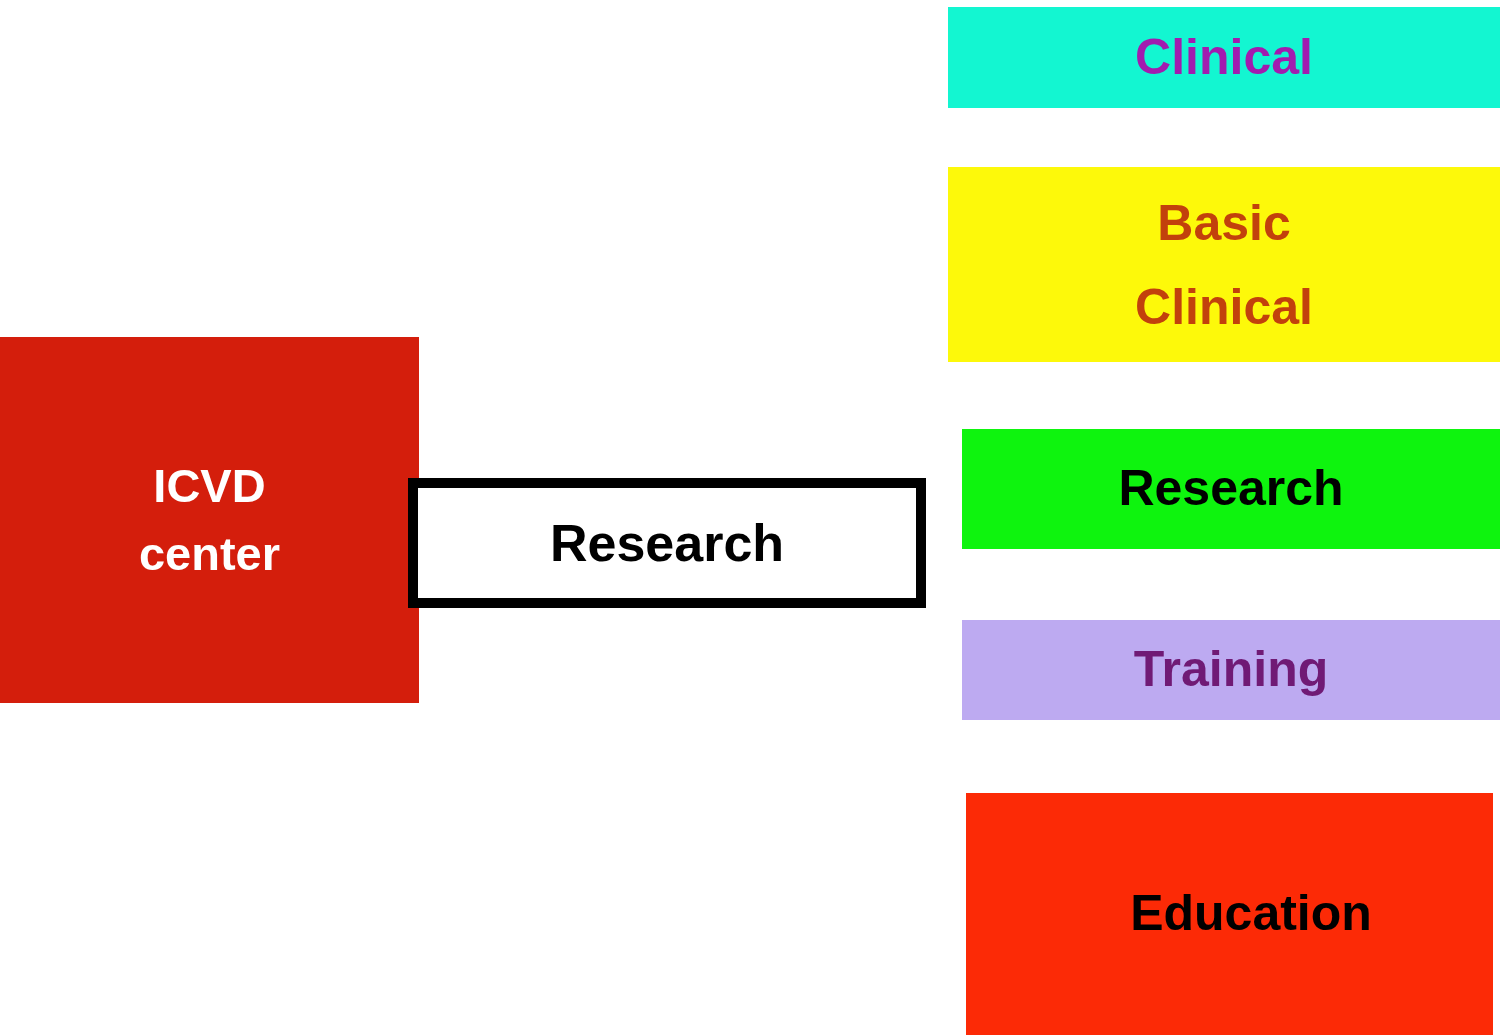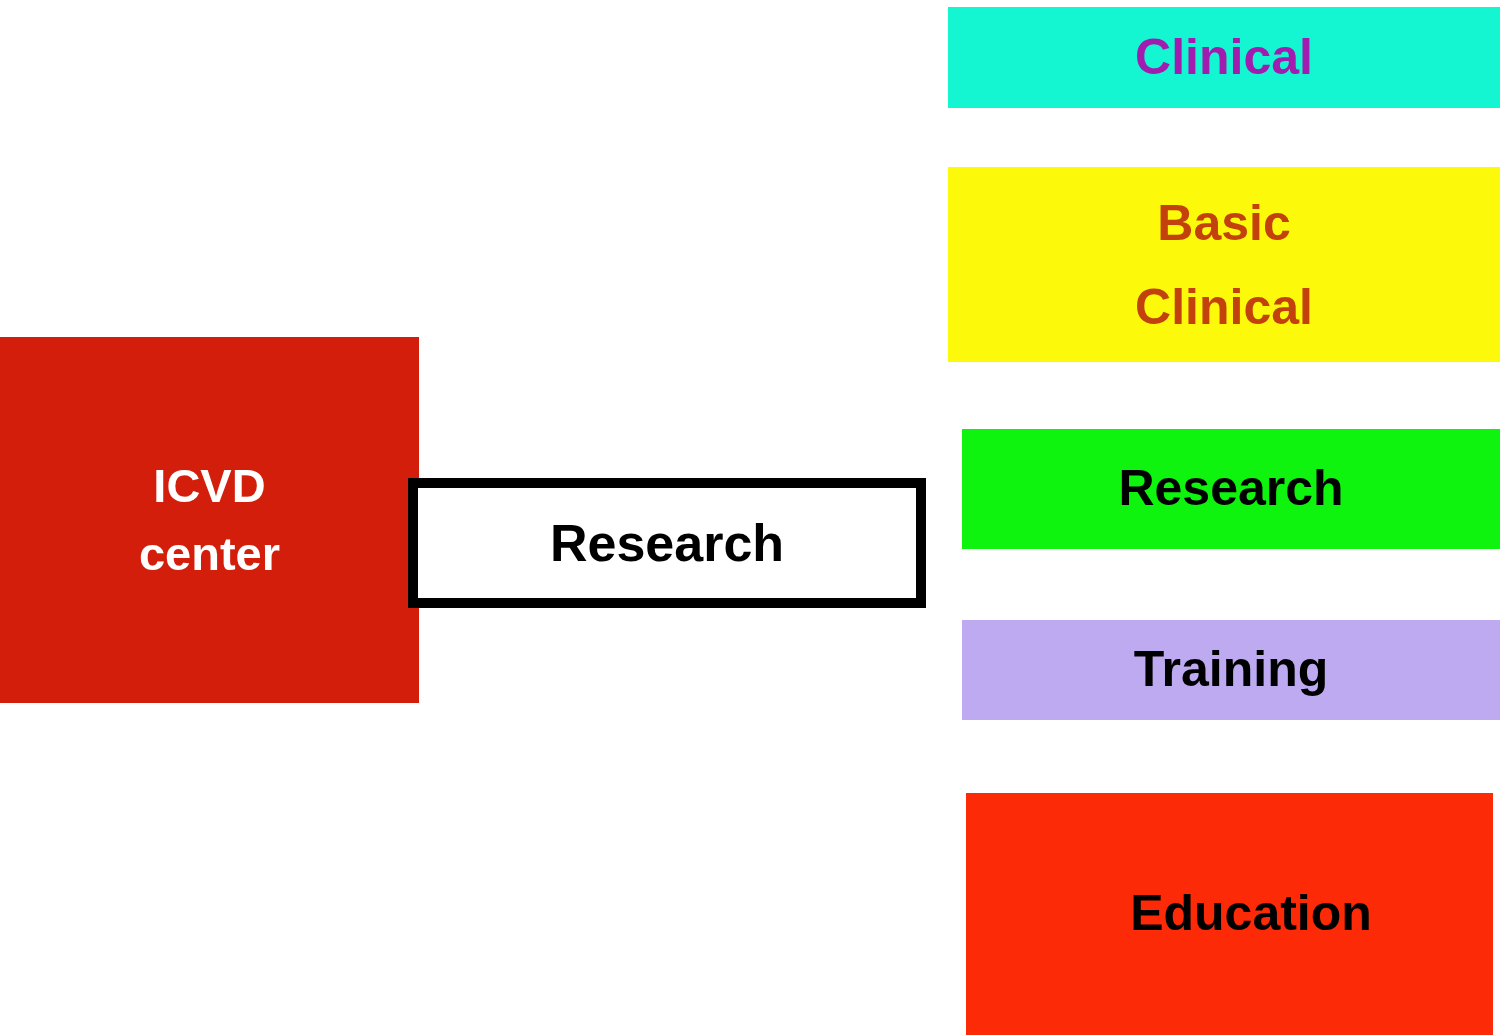--- a/index.html
+++ b/index.html
@@ -74,21 +74,21 @@
 
   <div class="node node-basic-sciences" style="background-color: rgb(253, 249, 10); color: #c2410c;">
     <span class="line">Basic</span>
     <span class="line">Clinical</span>
   </div>
 
   <div class="node node-research" style="background-color: rgb(14, 244, 14); color: rgb(0, 0, 0);">
     <span class="line">Research</span>
   </div>
 
-  <div class="node node-training" style="background-color: rgb(189, 170, 241); color: #000000;">
+  <div class="node node-training" style="background-color: rgb(189, 170, 241); color: #701a75;">
     <span class="line">Training</span>
   </div>
 
   <div class="node node-education" style="background-color: rgb(252, 42, 6); color: rgb(0, 0, 0); padding-left: 43px;">
     <span class="line">Education</span>
   </div>
 
 </div>
 
 </body></html>

